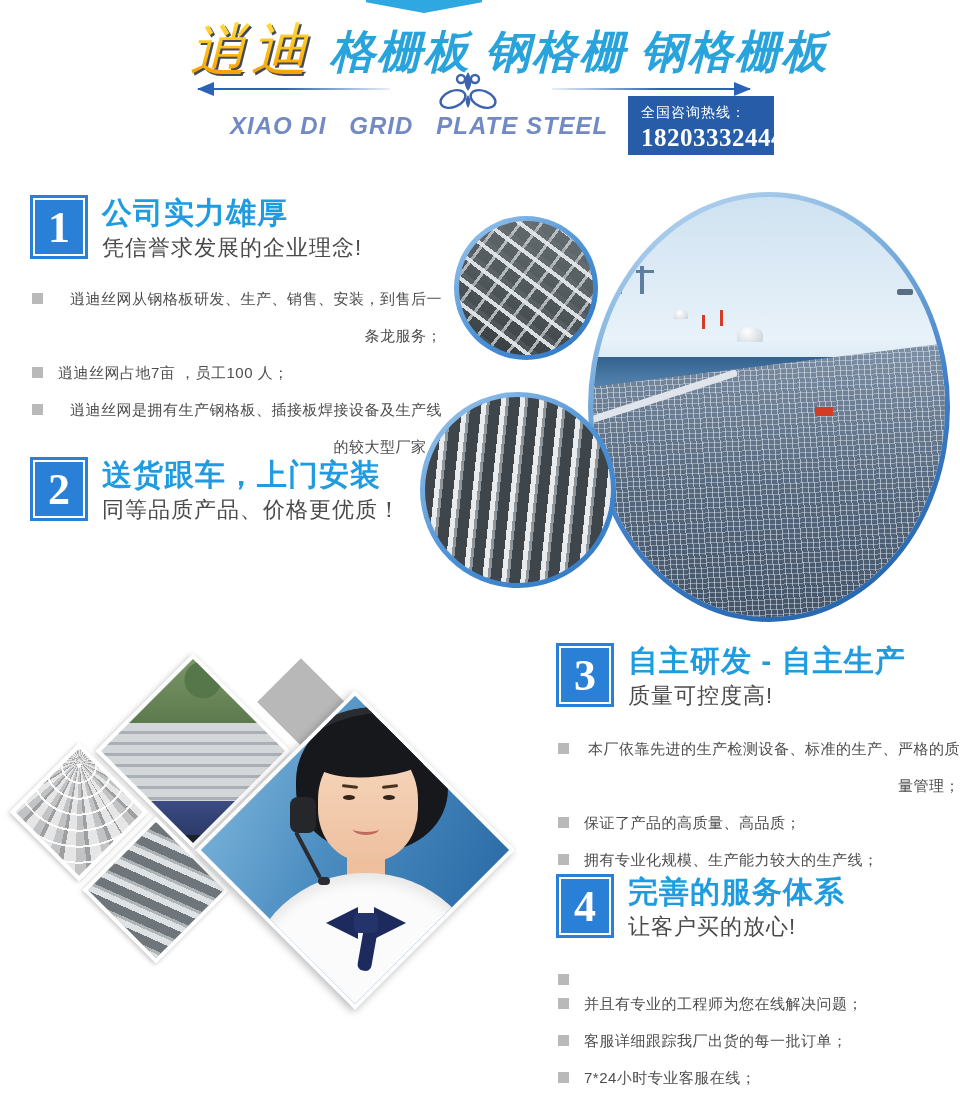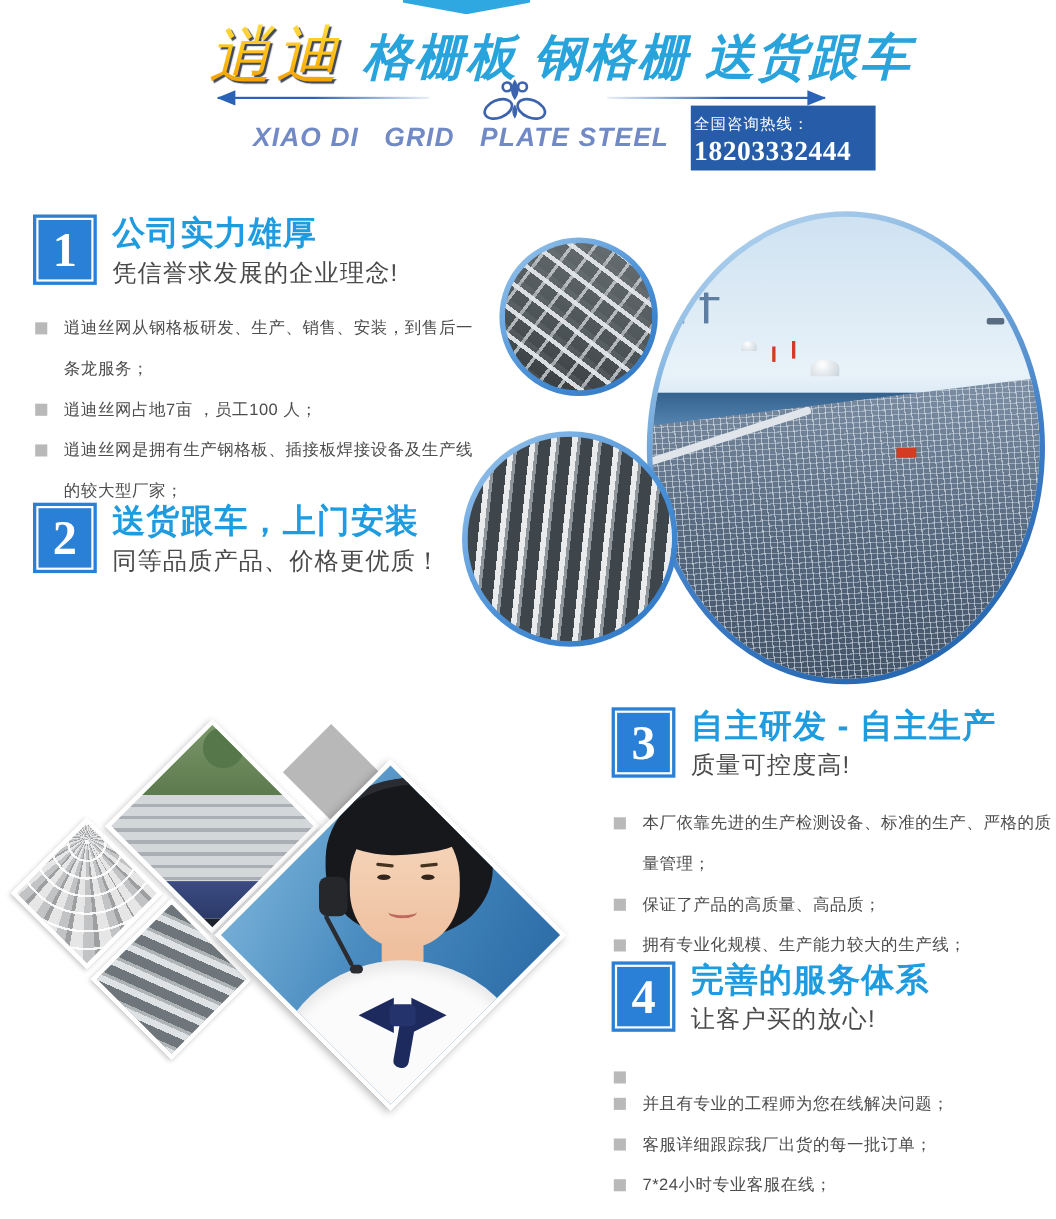--- a/index.html
+++ b/index.html
@@ -22,40 +22,40 @@
   .arrow-left .line { background:linear-gradient(to right,#2a62b8 0%,#2a62b8 45%,rgba(150,175,215,.2) 100%); }
   .arrow-left .head { position:absolute; left:-1px; top:0; width:0; height:0;
     border-top:7px solid transparent; border-bottom:7px solid transparent; border-right:17px solid #2a62b8; }
   .arrow-right { left:552px; width:198px; }
   .arrow-right .line { background:linear-gradient(to left,#2a62b8 0%,#2a62b8 45%,rgba(150,175,215,.2) 100%); }
   .arrow-right .head { position:absolute; right:-1px; top:0; width:0; height:0;
     border-top:7px solid transparent; border-bottom:7px solid transparent; border-left:17px solid #2a62b8; }
   .ornament { position:absolute; left:436px; top:70px; width:64px; height:46px; }
   .tagline { position:absolute; left:230px; top:112px; font-size:24px; font-weight:bold; font-style:italic;
     color:#7189c4; white-space:pre; letter-spacing:1px; }
-  .hotline { position:absolute; left:628px; top:96px; width:168px; height:59px; background:#275da8;
-    color:#fff; padding:8px 10px 6px 3px; }
+  .hotline { position:absolute; left:628px; top:96px; width:146px; height:59px; background:#275da8;
+    color:#fff; padding:8px 10px 6px 13px; }
   .hotline-label { font-size:14px; letter-spacing:1px; }
   .hotline-number { font-family:"Liberation Serif","DejaVu Serif",serif; font-size:25px; font-weight:bold;
     letter-spacing:.5px; margin-top:2px; }
 
   
   .section { position:absolute; }
   .sec1 { left:30px; top:195px; width:420px; }
   .sec2 { left:30px; top:457px; width:420px; }
   .sec3 { left:556px; top:643px; width:404px; }
   .sec4 { left:556px; top:874px; width:404px; }
   .sec-head { display:flex; align-items:flex-start; }
   .badge { width:52px; height:58px; background:#2a80d6; border:2px solid #fff; box-shadow:0 0 0 3px #2a80d6;
     margin:3px 3px 0 3px; color:#fff; font-family:"Liberation Serif","DejaVu Serif",serif; font-size:44px;
     font-weight:bold; display:flex; align-items:center; justify-content:center; flex:0 0 auto; }
   .sec-titles { margin-left:14px; padding-top:1px; }
   .sec-title { font-size:30px; font-weight:bold; color:#1f9ce0; letter-spacing:1px; line-height:34px; white-space:pre; }
   .sec-sub { font-size:22px; color:#4a4a4a; margin-top:3px; letter-spacing:1px; }
-  .bullets { list-style:none; margin-top:17px; }
+  .bullets { list-style:none; margin-top:17px;text-align:right; }
   .bullets li { display:flex; font-size:15px; color:#4d4d4d; line-height:37px; letter-spacing:.5px; }
   .bullets .sq { flex:0 0 auto; width:11px; height:11px; background:#b9b9b9; margin:13px 15px 0 2px; }
   .sec3 .bullets, .sec4 .bullets { margin-top:19px; }
 
   
   .photo-ring { position:absolute; border-radius:50%; }
   .big-ellipse { left:588px; top:192px; width:362px; height:430px; padding:5px;
     background:linear-gradient(155deg,#c3dcf1 0%,#7fb2e0 30%,#3f7ec6 60%,#1d5fa8 100%); z-index:1; }
   .big-ellipse .ph { position:relative; width:100%; height:100%; border-radius:50%; overflow:hidden;
     background:linear-gradient(180deg,#cfe2f1 0%,#e8f2f9 34%,#d8e8f4 40%); }
@@ -151,21 +151,21 @@
     transform:rotate(-28deg); border-radius:2px; }
   .w-mic { position:absolute; left:128px; top:192px; width:12px; height:8px; background:#2b2c31; border-radius:4px; }
 </style>
 </head>
 <body>
 
 <div class="page">
 
   <div class="top-chevron"></div>
   <div class="logo-text">逍迪</div>
-  <div class="main-title">格栅板 钢格栅 送货跟车</div>
+  <div class="main-title">格栅板 钢格栅 钢格栅板</div>
 
   <div class="arrow arrow-left">
     <div class="line"></div>
       <div class="head"></div>
   </div>
   <div class="ornament">
     <svg viewBox="0 0 64 46" width="64" height="46">
       <g fill="none" stroke="#3c63ae" stroke-width="2.4">
         <ellipse cx="17" cy="29" rx="13" ry="8" transform="rotate(-22 17 29)"></ellipse>
         <ellipse cx="47" cy="29" rx="13" ry="8" transform="rotate(22 47 29)"></ellipse>

